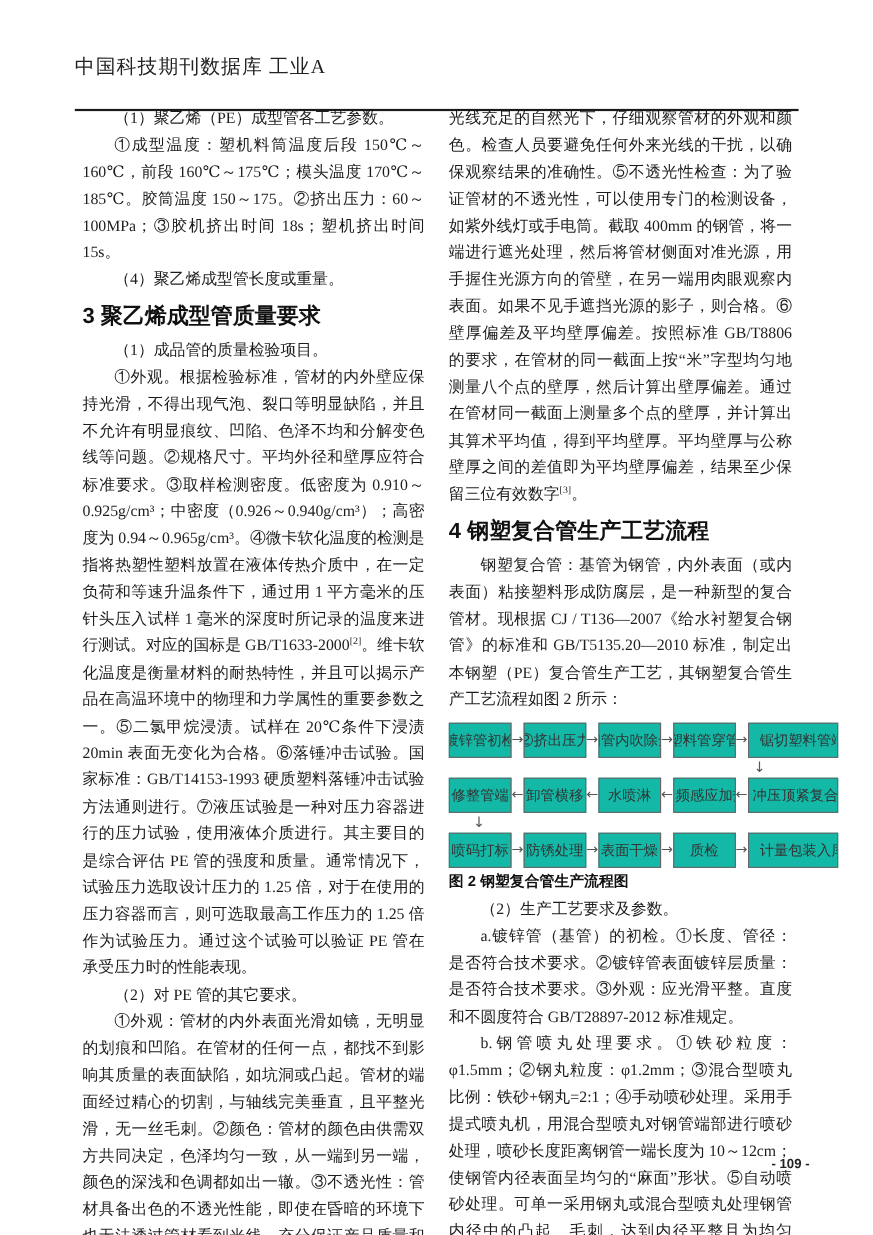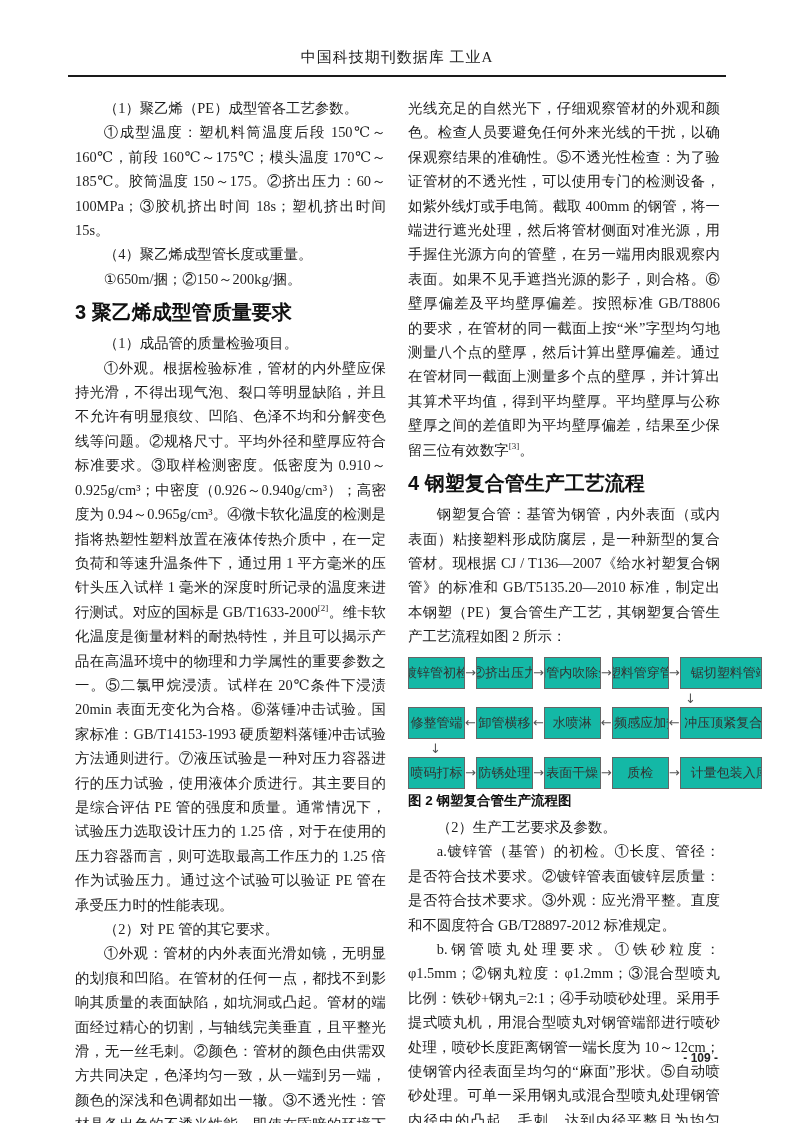--- a/index.html
+++ b/index.html
@@ -10,39 +10,39 @@
     color:#1c1c1c;
     position:relative;
     overflow:hidden;
   }
   .page{
     position:absolute;left:0;top:0;width:794px;height:1123px;
     background:#ffffff;
   }
   .page-header{
     position:absolute;top:48px;left:68px;width:658px;
-    text-align:center;
-    font-size:15px;letter-spacing:1px;color:#222;
-    padding-bottom:8px;
+    text-align:left;
+    font-size:18px;letter-spacing:1px;color:#222;
+    padding-bottom:27px;
     border-bottom:2px solid #1a1a1a;
   }
   .content{
     position:absolute;top:96px;left:75px;width:645px;
     display:flex;gap:22px;
   }
   .col{width:312px;font-size:14.4px;line-height:24.4px;text-align:justify;}
   .col p{margin:0;text-indent:2em;}
   h2.sec{
     font-family:"Liberation Sans","DejaVu Sans",sans-serif;
     font-weight:bold;font-size:20px;color:#111;
     margin:9px 0 7px 0;line-height:24px;text-indent:0;
   }
   sup{font-size:9px;line-height:0;}
   .page-footer{
-    position:absolute;right:76px;bottom:58px;
+    position:absolute;right:58px;bottom:58px;
     font-family:"Liberation Sans","DejaVu Sans",sans-serif;
     font-size:12px;font-weight:bold;color:#222;
   }
   
   .flowchart{margin:8px 0 2px 0;}
   .fc-row{display:flex;align-items:center;justify-content:space-between;}
   .fc-box{
     border:1.2px solid #666;
     background:#14b8a6;
     width:55px;height:30px;
@@ -78,21 +78,20 @@
 <div class="page">
 
   <div class="page-header">中国科技期刊数据库  工业A</div>
 
   <div class="content">
 
     <div class="col">
       <p>（1）聚乙烯（PE）成型管各工艺参数。</p>
       <p>①成型温度：塑机料筒温度后段 150℃～160℃，前段 160℃～175℃；模头温度 170℃～185℃。胶筒温度 150～175。②挤出压力：60～100MPa；③胶机挤出时间 18s；塑机挤出时间 15s。</p>
       <p>（4）聚乙烯成型管长度或重量。</p>
-      <p>①650m/捆；②150～200kg/捆。</p>
       <h2 class="sec">3 聚乙烯成型管质量要求</h2>
       <p>（1）成品管的质量检验项目。</p>
       <p><span>①外观。根据检验标准，管材的内外壁应保持光滑，不得出现气泡、裂口等明显缺陷，并且不允许有明显痕纹、凹陷、色泽不均和分解变色线等问题。②规格尺寸。平均外径和壁厚应符合标准要求。③取样检测密度。低密度为 0.910～0.925g/cm³；中密度（0.926～0.940g/cm³）；高密度为 0.94～0.965g/cm³。④微卡软化温度的检测是指将热塑性塑料放置在液体传热介质中，在一定负荷和等速升温条件下，通过用 1 平方毫米的压针头压入试样 1 毫米的深度时所记录的温度来进行测试。对应的国标是 GB/T1633-2000</span><sup>[2]</sup><span>。维卡软化温度是衡量材料的耐热特性，并且可以揭示产品在高温环境中的物理和力学属性的重要参数之一。⑤二氯甲烷浸渍。试样在 20℃条件下浸渍 20min 表面无变化为合格。⑥落锤冲击试验。国家标准：GB/T14153-1993 硬质塑料落锤冲击试验方法通则进行。⑦液压试验是一种对压力容器进行的压力试验，使用液体介质进行。其主要目的是综合评估 PE 管的强度和质量。通常情况下，试验压力选取设计压力的 1.25 倍，对于在使用的压力容器而言，则可选取最高工作压力的 1.25 倍作为试验压力。通过这个试验可以验证 PE 管在承受压力时的性能表现。</span></p>
       <p>（2）对 PE 管的其它要求。</p>
       <p>①外观：管材的内外表面光滑如镜，无明显的划痕和凹陷。在管材的任何一点，都找不到影响其质量的表面缺陷，如坑洞或凸起。管材的端面经过精心的切割，与轴线完美垂直，且平整光滑，无一丝毛刺。②颜色：管材的颜色由供需双方共同决定，色泽均匀一致，从一端到另一端，颜色的深浅和色调都如出一辙。③不透光性：管材具备出色的不透光性能，即使在昏暗的环境下也无法透过管材看到光线，充分保证产品质量和性能的重要指标。④颜色和外观检查：在</p>
     </div>
 
     <div class="col">
       <p style="text-indent:0;"><span>光线充足的自然光下，仔细观察管材的外观和颜色。检查人员要避免任何外来光线的干扰，以确保观察结果的准确性。⑤不透光性检查：为了验证管材的不透光性，可以使用专门的检测设备，如紫外线灯或手电筒。截取 400mm 的钢管，将一端进行遮光处理，然后将管材侧面对准光源，用手握住光源方向的管壁，在另一端用肉眼观察内表面。如果不见手遮挡光源的影子，则合格。⑥壁厚偏差及平均壁厚偏差。按照标准 GB/T8806 的要求，在管材的同一截面上按“米”字型均匀地测量八个点的壁厚，然后计算出壁厚偏差。通过在管材同一截面上测量多个点的壁厚，并计算出其算术平均值，得到平均壁厚。平均壁厚与公称壁厚之间的差值即为平均壁厚偏差，结果至少保留三位有效数字</span><sup>[3]</sup><span>。</span></p>
       <h2 class="sec">4 钢塑复合管生产工艺流程</h2>

